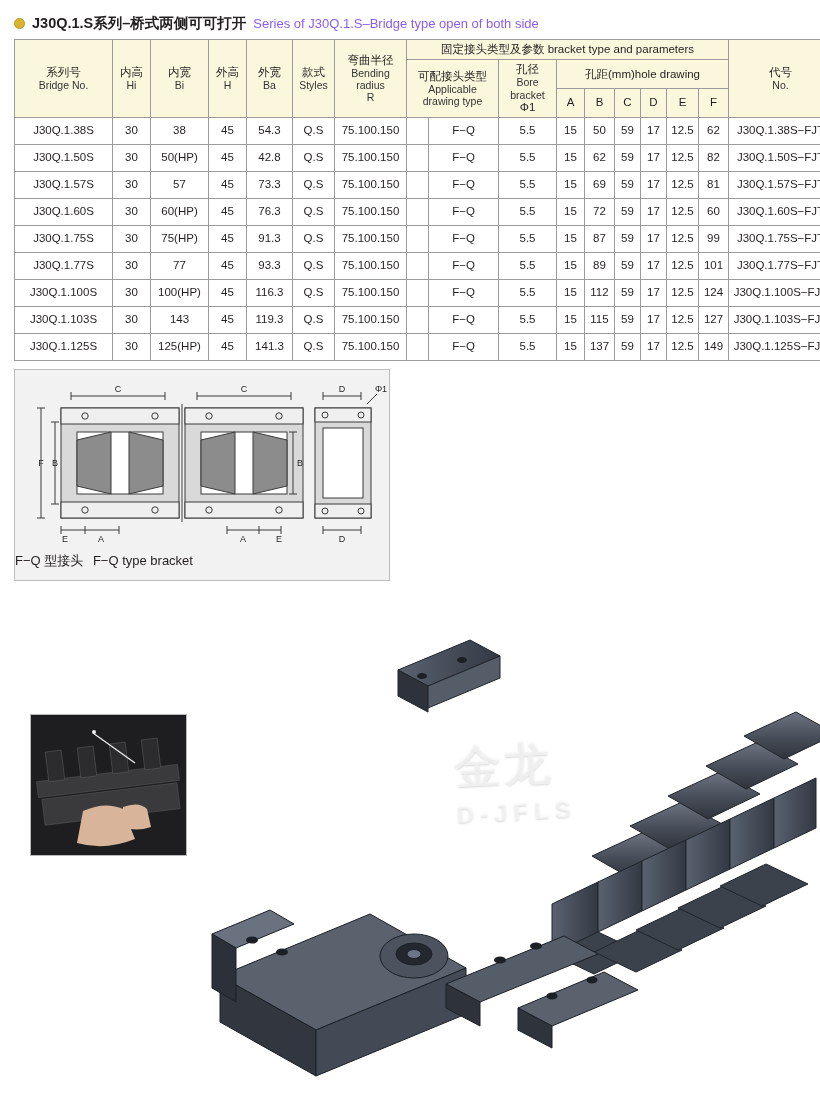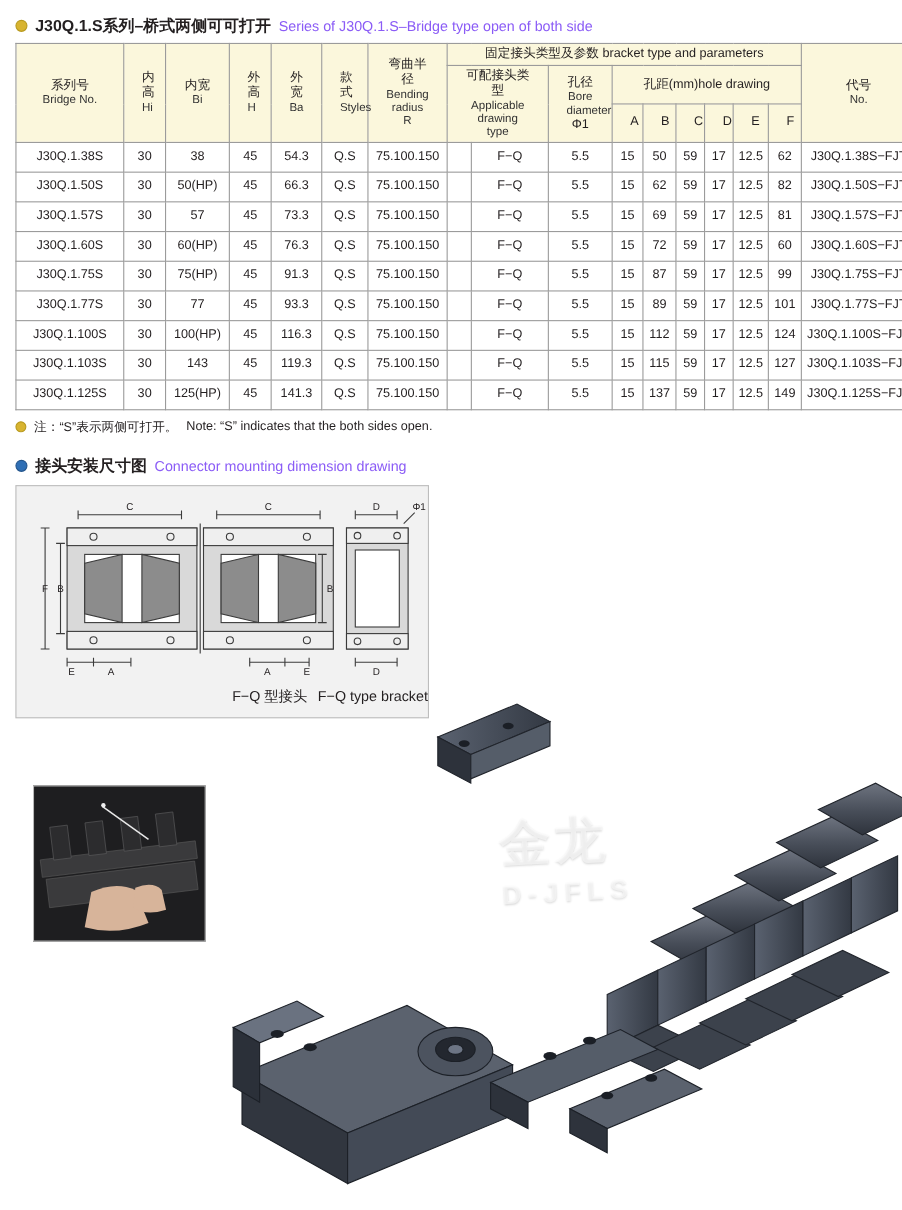--- a/index.html
+++ b/index.html
@@ -43,21 +43,21 @@
     text-align:center;
     vertical-align:middle;
     font-size:11.5px;
     color:#231f20;
     padding:0;
     line-height:1.15;
   }
   table.spec thead th{
     background:#fbf7dc;
     font-weight:normal;
-    padding:3px 16px;
+    padding:3px 5px;
   }
   table.spec tbody td{
     height:26px;
     background:#ffffff;
   }
   .cn{display:block;font-size:11.5px;}
   .en{display:block;font-size:10.5px;color:#333;}
   .th-main{font-size:11.5px;}
 
   
@@ -73,21 +73,21 @@
   .draw-box{
     margin:8px 0 0 14px;
     width:376px;height:212px;
     border:1px solid #bdbdbd;
     background:#f2f2f2;
     position:relative;
     box-sizing:border-box;
   }
   .draw-caption{
     position:absolute;left:0;right:0;bottom:10px;
-    text-align:right;
+    text-align:left;
     font-size:13px;
     color:#231f20;
   }
   .draw-caption .en{display:inline;font-size:13px;color:#231f20;margin-left:6px;}
 
   
   .photo{
     position:absolute;left:30px;top:700px;
     width:155px;height:140px;
     border:1px solid #b9b9b9;
@@ -184,21 +184,21 @@
         </th>
       </tr>
       <tr>
         <th colspan="2" rowspan="2">
           <span class="cn">可配接头类型</span>
           <span class="en">Applicable</span>
           <span class="en">drawing type</span>
         </th>
         <th rowspan="2">
           <span class="cn">孔径</span>
-          <span class="en">Bore diameter</span>
+          <span class="en">Bore bracket</span>
           <span class="cn">Φ1</span>
         </th>
         <th colspan="6">孔距(mm)hole drawing</th>
       </tr>
       <tr>
         <th>A</th>
         <th>B</th>
         <th>C</th>
         <th>D</th>
         <th>E</th>
@@ -223,21 +223,21 @@
         <td>17</td>
         <td>12.5</td>
         <td>62</td>
         <td>J30Q.1.38S−FJT</td>
       </tr>
       <tr>
         <td>J30Q.1.50S</td>
         <td>30</td>
         <td>50(HP)</td>
         <td>45</td>
-        <td>66.3</td>
+        <td>42.8</td>
         <td>Q.S</td>
         <td>75.100.150</td>
         <td></td>
         <td>F−Q</td>
         <td>5.5</td>
         <td>15</td>
         <td>62</td>
         <td>59</td>
         <td>17</td>
         <td>12.5</td>
@@ -373,31 +373,21 @@
         <td>137</td>
         <td>59</td>
         <td>17</td>
         <td>12.5</td>
         <td>149</td>
         <td>J30Q.1.125S−FJT</td>
       </tr>
     </tbody>
   </table>
 
-  <div class="note">
-    <span class="bullet"></span>
-    <span>注：“S”表示两侧可打开。</span>
-    <span style="margin-left:8px">Note: “S” indicates that the both sides open.</span>
-  </div>
-
-  <div class="sec-head" style="margin-top:18px">
-    <span class="bullet blue"></span>
-    <span class="sec-cn">接头安装尺寸图</span>
-    <span class="sec-en">Connector mounting dimension drawing</span>
-  </div>
+
 
   <div class="draw-box">
     <svg width="374" height="210" viewBox="0 0 374 210">
       <g stroke="#3b3b3b" fill="none" stroke-width="1">
 
         <rect x="46" y="38" width="118" height="110" fill="#d9d9d9"></rect>
         <rect x="170" y="38" width="118" height="110" fill="#d9d9d9"></rect>
 
         <rect x="46" y="38" width="118" height="16" fill="#efefef"></rect>
         <rect x="170" y="38" width="118" height="16" fill="#efefef"></rect>

